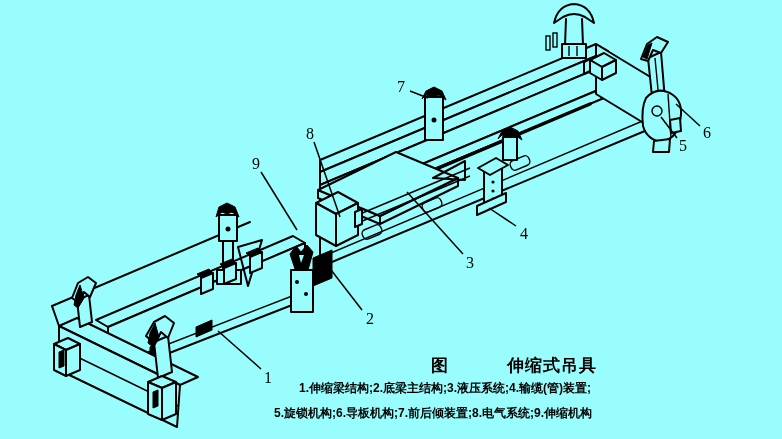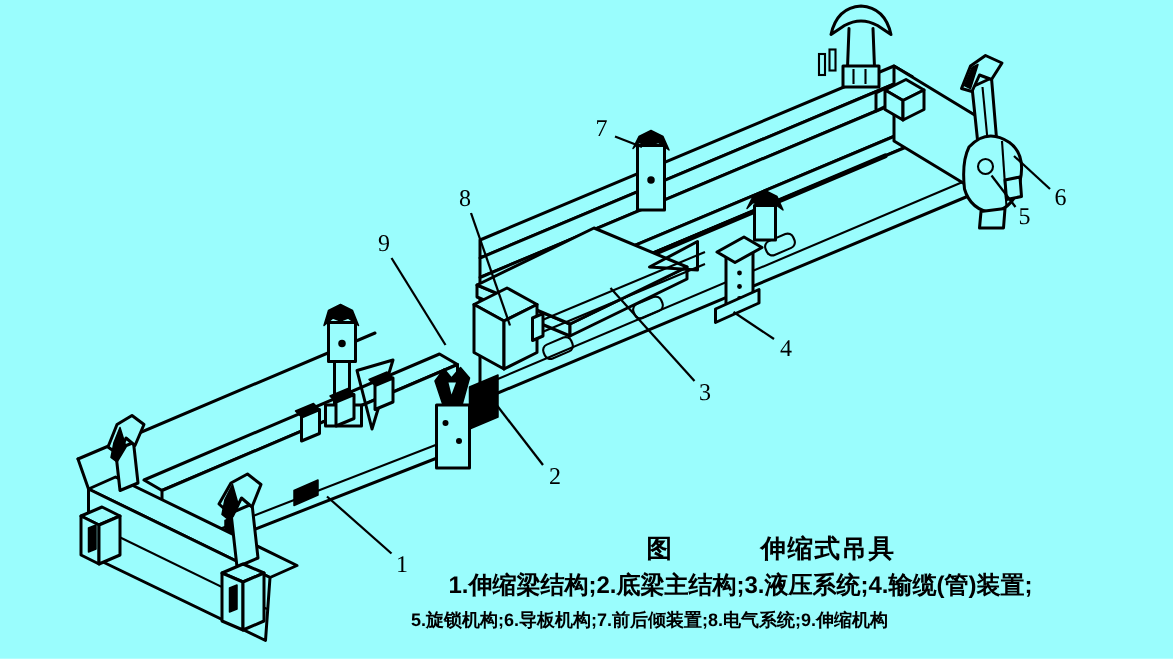--- a/index.html
+++ b/index.html
@@ -24,21 +24,21 @@
     fill:#000;
   }
   .txt{
     position:absolute;
     color:#000;
     font-weight:bold;
     white-space:nowrap;
   }
   #caption-prefix{left:431px;top:354px;font-size:17px;}
   #caption-title{left:507px;top:354px;font-size:17px;letter-spacing:1px;text-align:right;}
-  #legend-line1{left:299px;top:380px;font-size:16px;}
+  #legend-line1{left:299px;top:380px;font-size:12px;}
   #legend-line2{left:274px;top:405px;font-size:12px;}
 </style>
 </head>
 <body>
 
 <div id="page">
 
   <svg id="diagram-svg" width="782" height="439" viewBox="0 0 782 439">
 
     <g>

